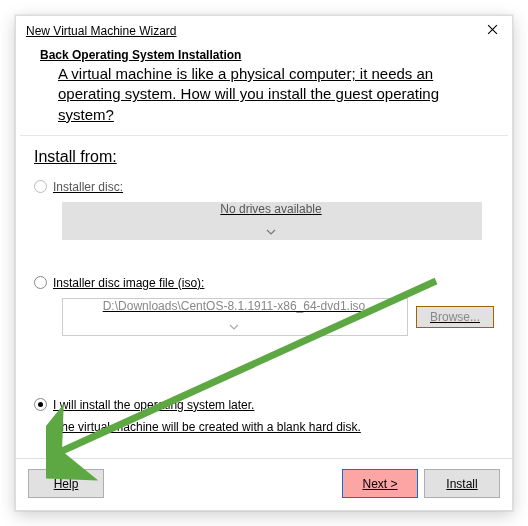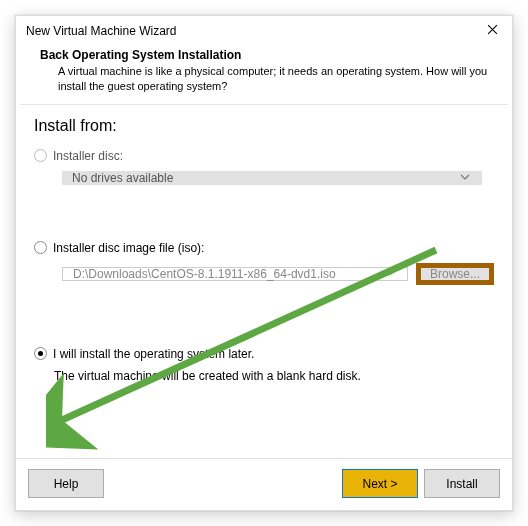--- a/index.html
+++ b/index.html
@@ -7,102 +7,103 @@
     .wizard {
       width: 498px;
       height: 496px;
       margin: 15px;
       background: #fff;
       border: 1px solid #ddd;
       box-shadow: 0 4px 16px rgba(0,0,0,0.2), 0 0 0 1px rgba(0,0,0,0.05);
       display: flex;
       flex-direction: column;
       position: relative;
+      text-decoration: underline;
     }
     .titlebar {
       height: 30px;
       display: flex;
       align-items: center;
       justify-content: space-between;
       padding: 0 8px 0 10px;
       font-size: 12px;
       color: #000;
     }
     .titlebar .close-btn {
       width: 24px; height: 24px;
       display: flex; align-items: center; justify-content: center;
       cursor: pointer;
     }
     .titlebar .close-btn svg { width: 11px; height: 11px; }
     .header {
       padding: 2px 24px 10px 24px;
     }
     .header-title { font-weight: bold; font-size: 12px; color: #000; }
-    .header-desc { font-size: 11px; color: #000; padding-left: 18px; padding-top: 2px; line-height: 1.35; }
+    .header-desc { font-size: 15px; color: #000; padding-left: 18px; padding-top: 2px; line-height: 1.35; }
     .sep { height: 1px; background: #e6e6e6; margin: 0 4px; }
     .content {
       flex: 1;
       padding: 12px 18px 0 18px;
       position: relative;
     }
     .install-from { font-size: 16px; color: #000; margin-bottom: 14px; }
     .option-row { display: flex; align-items: center; gap: 6px; font-size: 12px; color: #555; margin-bottom: 8px; }
     .option-row.enabled { color: #000; }
     .radio {
       width: 13px; height: 13px; border: 1px solid #888; border-radius: 50%;
       display: inline-flex; align-items: center; justify-content: center;
       background: #fff; flex-shrink: 0;
     }
     .radio.disabled { border-color: #bbb; }
     .radio .dot { width: 5px; height: 5px; border-radius: 50%; background: #000; display: none; }
     .radio.checked .dot { display: block; }
     .combo {
-      height: 14px;
+      height: 38px;
       background: #e1e1e1;
       border: none;
       display: flex; align-items: center; justify-content: space-between;
       padding: 0 12px 0 10px;
       font-size: 12px; color: #555;
-      margin-left: 28px; margin-right: 12px;
+      margin-left: 28px; margin-right: 12px; flex-direction: column;
     }
     .combo .chev svg { width: 10px; height: 10px; }
     .combo.white {
       background: #fff;
       border: 1px solid #ccc;
       color: #888;
     }
     .iso-row { display: flex; gap: 8px; margin-left: 0; margin-right: 0; align-items: center; }
     .iso-row .combo.white { flex: 1; margin: 0 0 0 28px; }
     .browse-btn {
       width: 78px; height: 22px;
-      background: #e1e1e1; border: 5px solid #a16207;
+      background: #e1e1e1; border: 1px solid #a16207;
       font-size: 12px; color: #888;
       display: flex; align-items: center; justify-content: center;
     }
     .later-desc { font-size: 12px; color: #000; margin-left: 20px; margin-top: 6px; }
-    .block1 { margin-bottom: 56px; }
+    .block1 { margin-bottom: 36px; }
     .block2 { margin-bottom: 62px; }
     .footer {
       border-top: 1px solid #e0e0e0;
       padding: 10px 12px 12px 12px;
       display: flex;
       align-items: center;
       gap: 6px;
     }
     .footer .spacer { flex: 1; }
     .btn {
       height: 29px; min-width: 76px;
       background: #e1e1e1;
       border: 1px solid #adadad;
       font-size: 12px; color: #000;
       display: flex; align-items: center; justify-content: center;
       cursor: pointer;
       padding: 0 10px;
     }
-    .btn.primary { border: 1.5px solid #0078d7; background: #eab308; }
+    .btn.primary { border: 1.5px solid #0078d7; background: #fca5a5; }
     .arrow-overlay { position: absolute; left: 30px; top: 115px; pointer-events: none; }
   </style>
 </head>
 <body>
 
 <div class="wizard">
 
   <div class="titlebar">
     <span>New Virtual Machine Wizard</span>
     <div class="close-btn">

